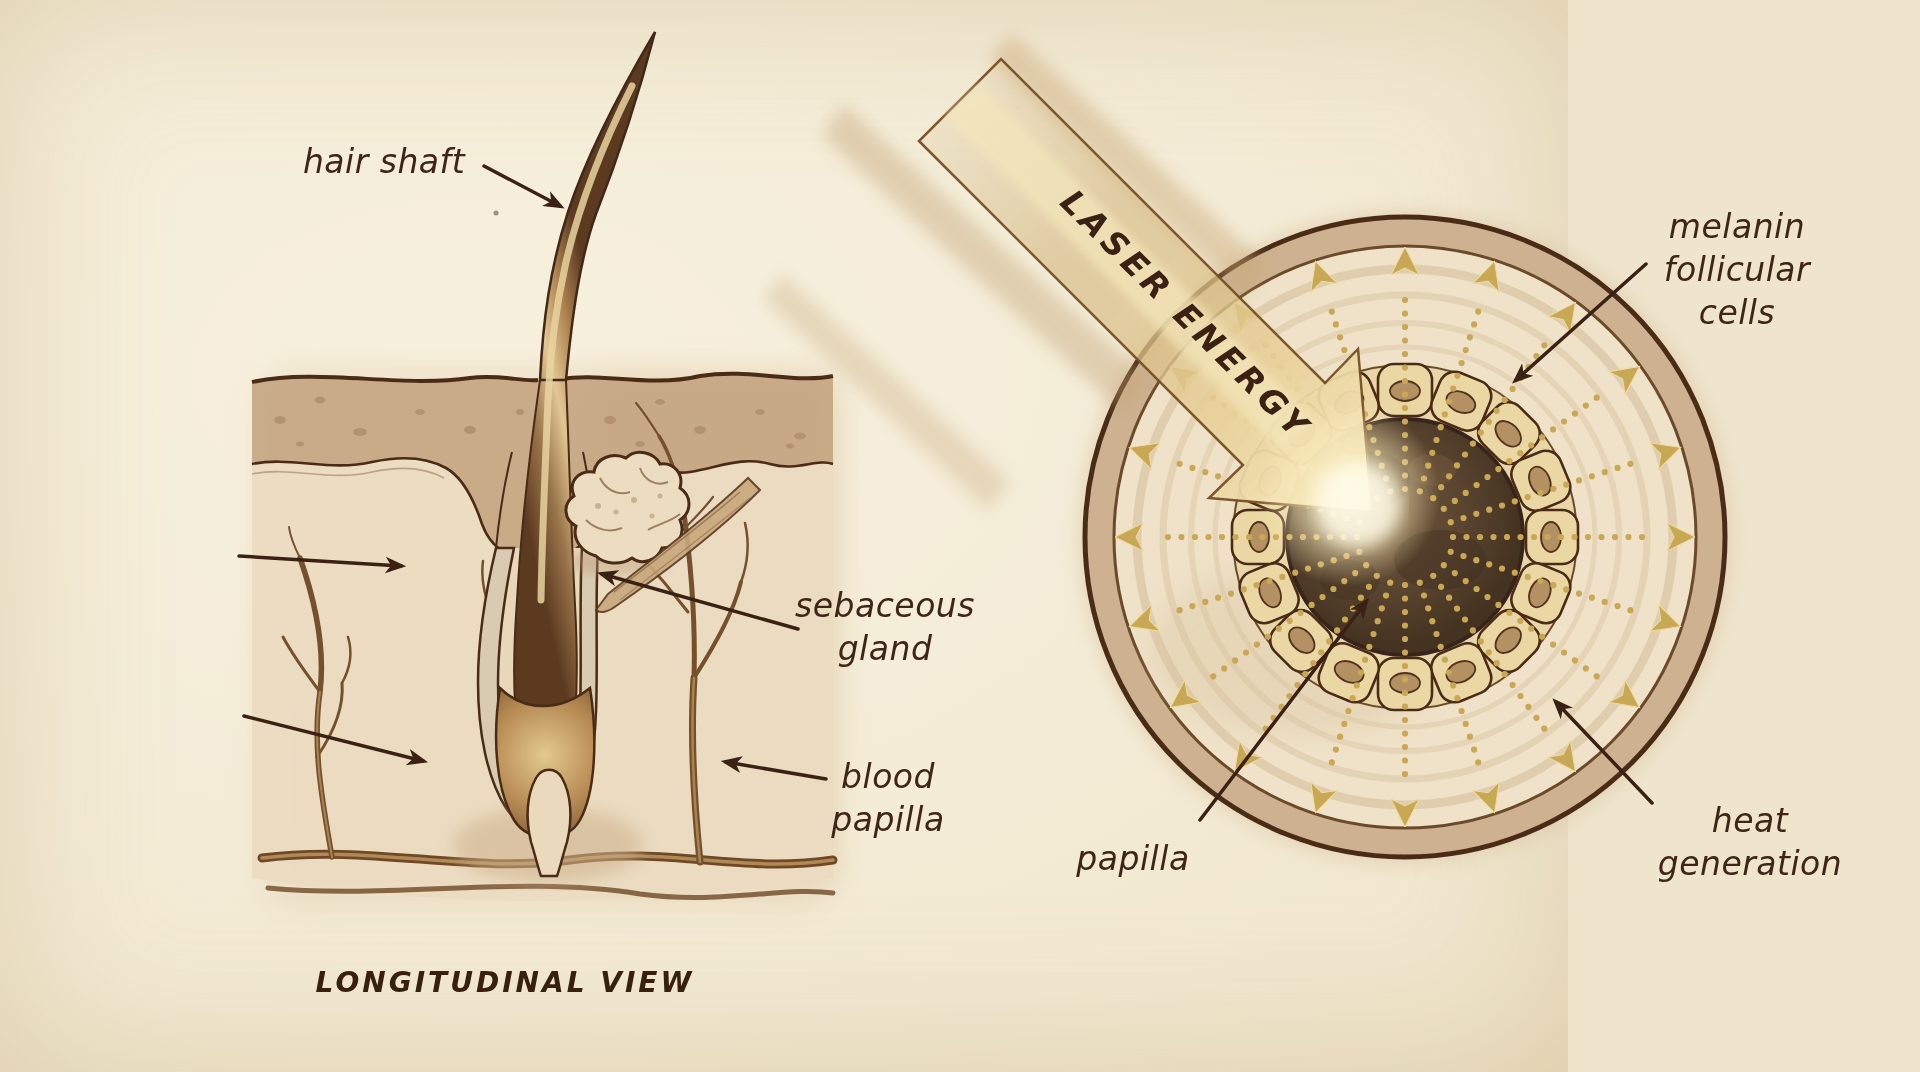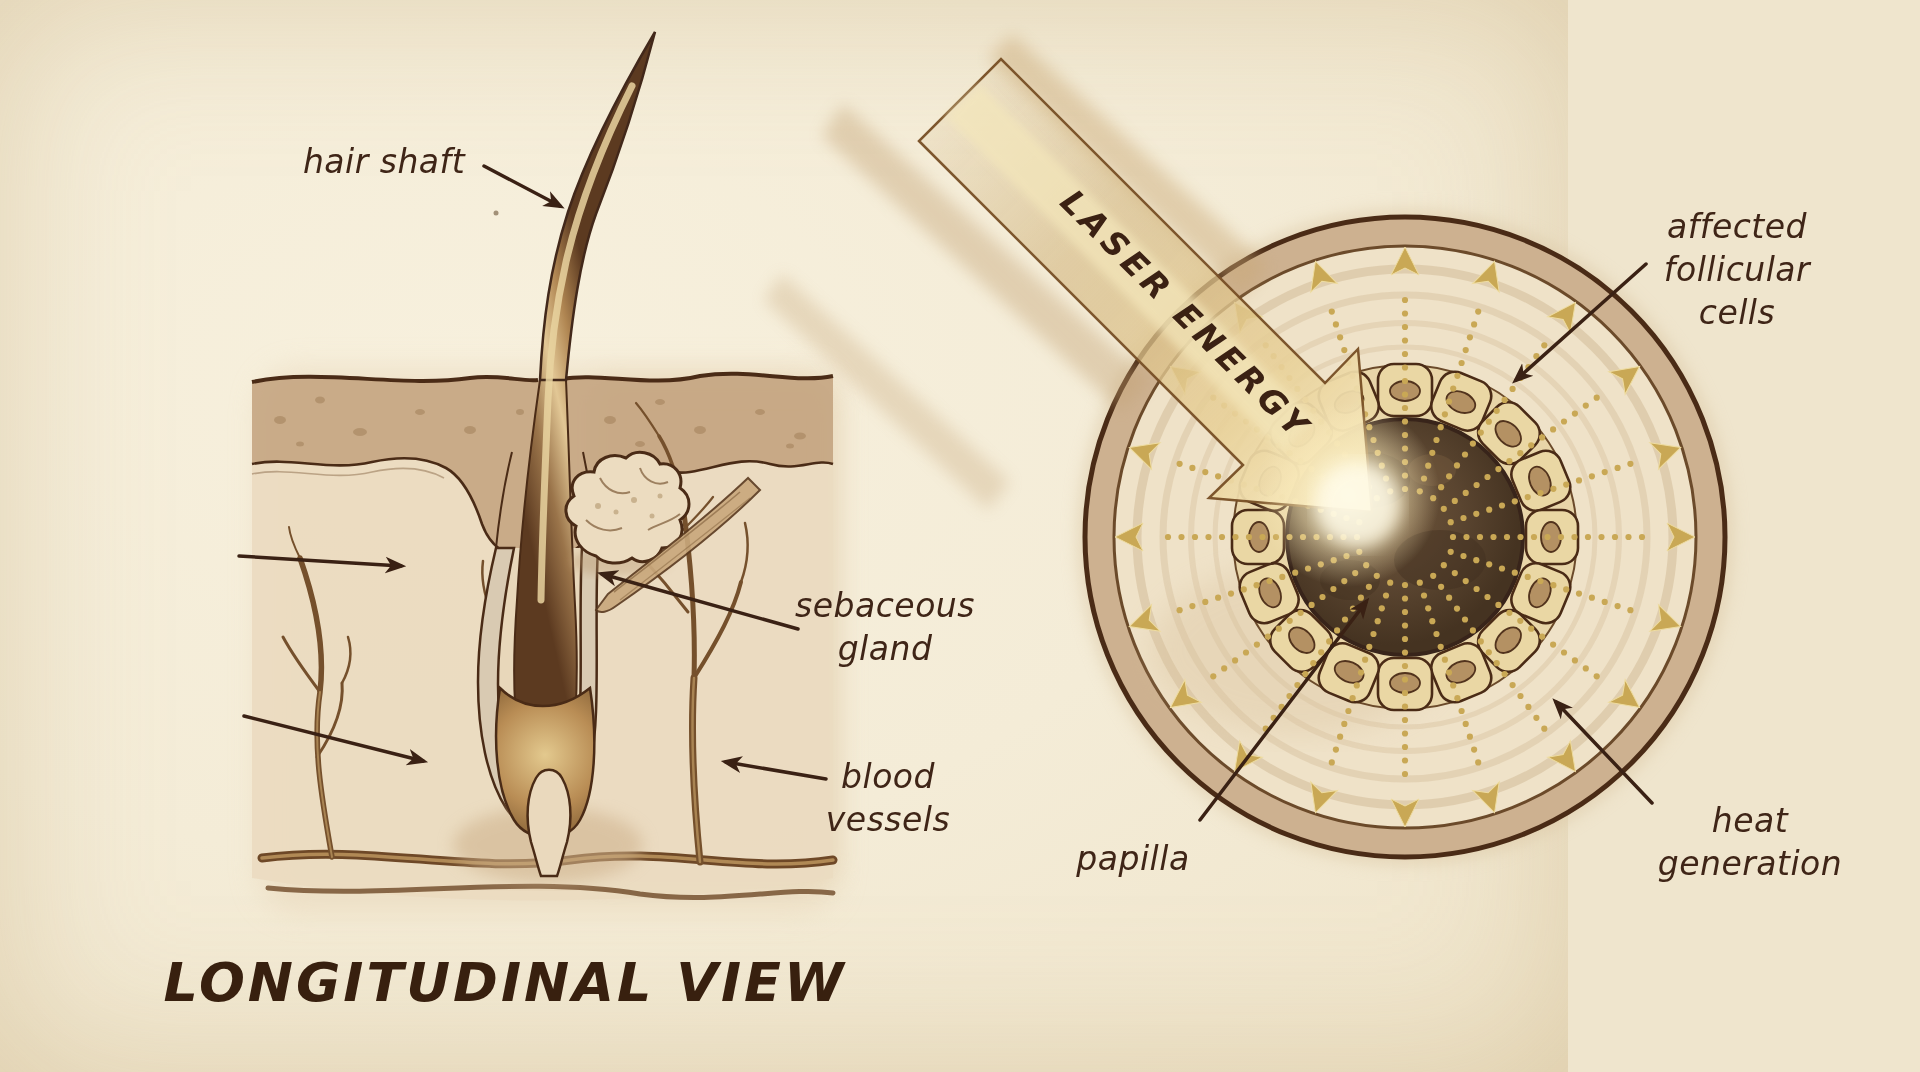--- a/index.html
+++ b/index.html
@@ -11,21 +11,21 @@
     font-family:"DejaVu Sans", sans-serif;
   }
   svg.art{position:absolute;left:0;top:0;}
   .label{
     position:absolute;transform:translate(-50%,-50%);
     color:#3f2517;font-size:33px;line-height:1.3;font-style:italic;font-weight:500;
     text-align:center;white-space:pre-line;letter-spacing:.5px;
   }
   .title{
     position:absolute;transform:translate(-50%,-50%);
-    color:#38200f;font-size:54px;font-weight:bold;font-style:italic;
+    color:#38200f;font-size:28px;font-weight:bold;font-style:italic;
     letter-spacing:3px;white-space:nowrap;
   }
   .laser-label{
     position:absolute;transform:translate(-50%,-50%) rotate(45deg);
     color:#3b2113;font-size:33px;font-weight:600;font-style:italic;
     letter-spacing:5px;white-space:nowrap;
   }
 </style>
 </head>
 <body>
@@ -653,23 +653,23 @@
     <path d="M1646,264 L1516,380" marker-end="url(#annArrow)"></path>
     <path d="M1200,820 L1366,602" marker-end="url(#annArrow)"></path>
     <path d="M1652,803 L1556,702" marker-end="url(#annArrow)"></path>
   </g>
 </svg>
 
 <div class="label" style="left:384px;top:162px">hair shaft</div>
 <div class="label" style="left:885px;top:628px">sebaceous
 gland</div>
 <div class="label" style="left:888px;top:799px">blood
-vessels</div>
+papilla</div>
 <div class="laser-label" style="left:1186px;top:315px">LASER ENERGY</div>
-<div class="label" style="left:1737px;top:270px">affected
+<div class="label" style="left:1737px;top:270px">melanin
 follicular
 cells</div>
 <div class="label" style="left:1133px;top:859px">papilla</div>
 <div class="label" style="left:1750px;top:843px">heat
 generation</div>
 <div class="title" style="left:505px;top:982px">LONGITUDINAL VIEW</div>
 
 </div>
 
 </body></html>

